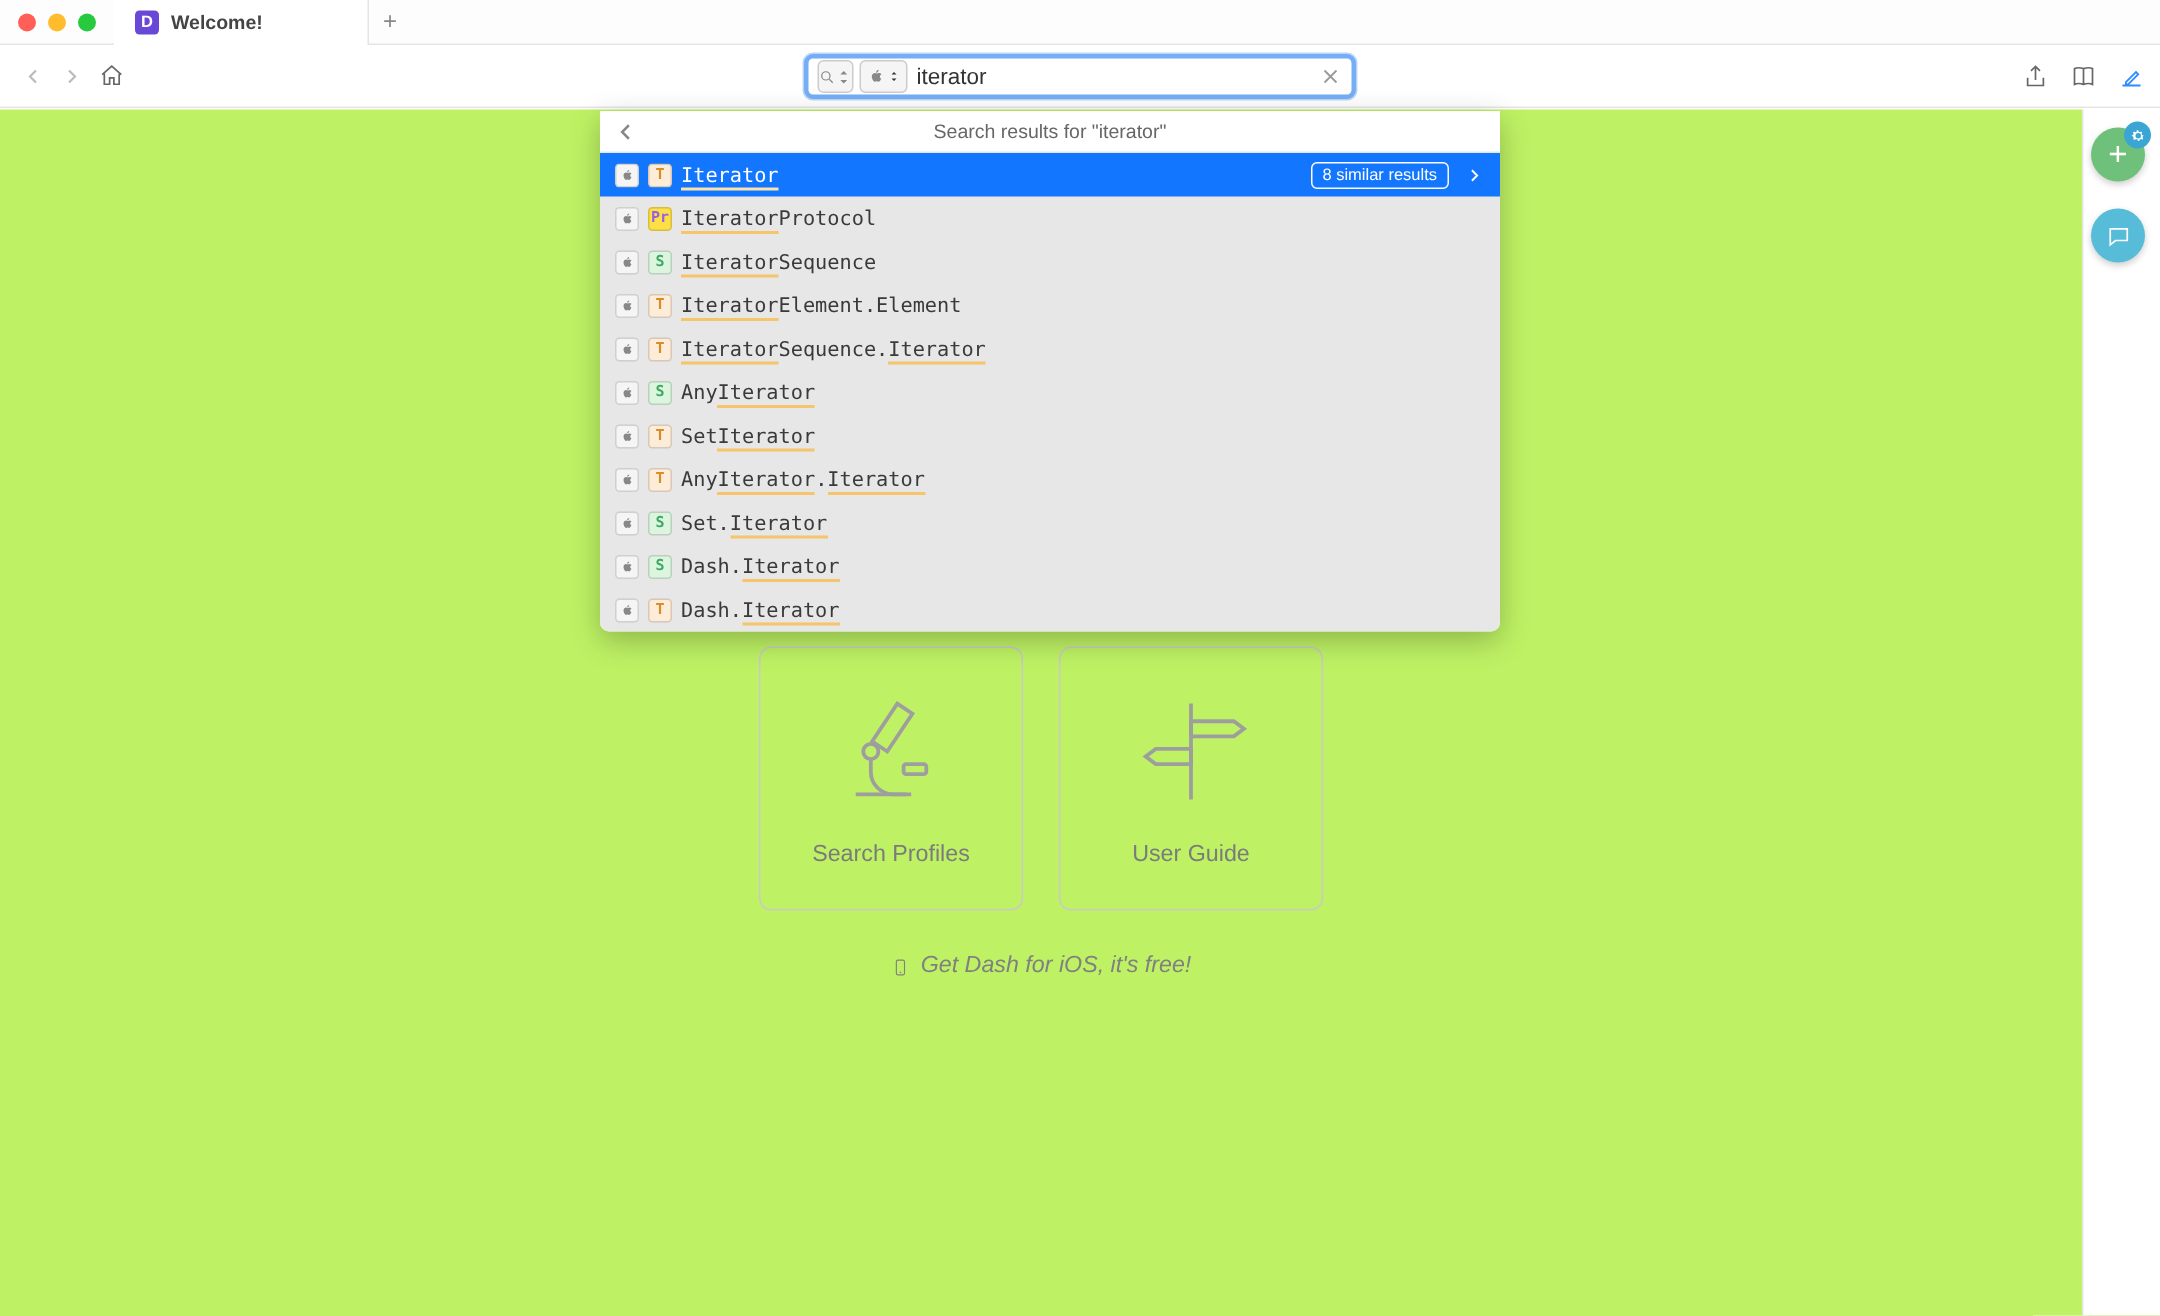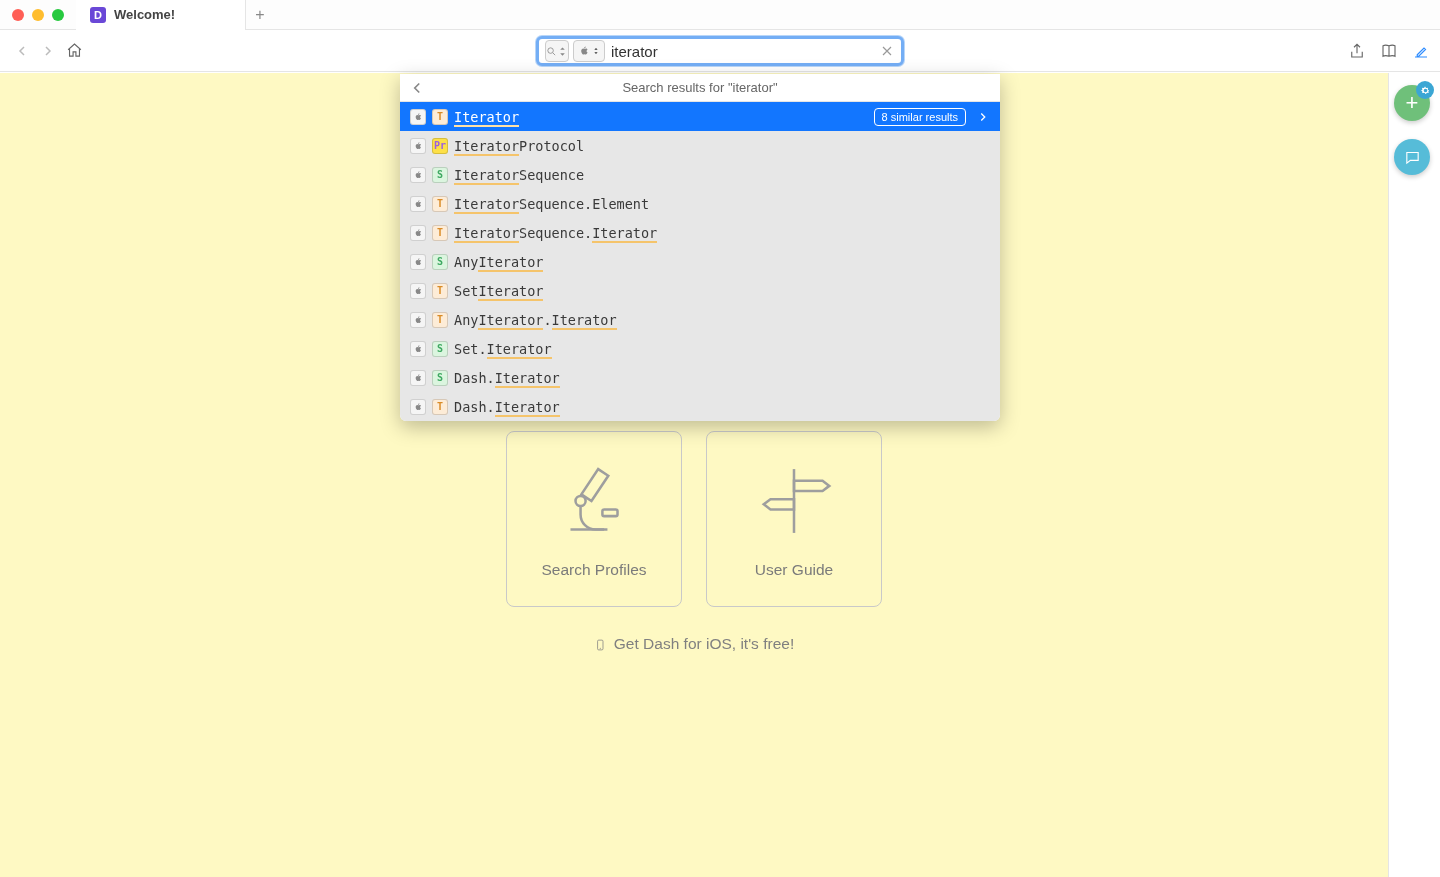--- a/index.html
+++ b/index.html
@@ -45,26 +45,26 @@
 .kind-Pr { background:#fde047; color:#9a5fe0; }
 .kind-S { background:#dbf5df; color:#3fa962; }
 .dd-text { font-family:ui-monospace,SFMono-Regular,Menlo,monospace; font-size:13.5px; color:#3a3a3a; }
 .dd-row.selected .dd-text { color:#fff; }
 .dd-text u { text-decoration:none; border-bottom:2px solid #f5c46b; padding-bottom:0px; }
 .dd-row.selected .dd-text u { border-bottom-color:#ffe2a8; }
 .similar { margin-left:auto; border:1px solid #fff; border-radius:4px; color:#fff; font-size:11px; padding:2px 7px; }
 .dd-chevron { width:14px; height:14px; color:#fff; margin-left:4px; }
 
 
-.main { position:absolute; top:73px; left:0; right:52px; bottom:0; background:#fef9c3; }
+.main { position:absolute; top:73px; left:0; right:52px; bottom:0; background:#bef264; }
 .cards { position:absolute; top:358px; left:50%; transform:translateX(-50%); display:flex; gap:24px; }
 .card { width:176px; height:176px; border:1px solid #c9c9c9; border-radius:8px; display:flex; flex-direction:column; align-items:center; justify-content:center; gap:18px; }
 .card svg { width:84px; height:84px; color:#9e9e9e; }
 .card-label { color:#7b7b7b; font-size:15.5px; }
-.ios-link { position:absolute; top:562px; left:50%; transform:translateX(-50%); color:#808080; font-size:15.5px; display:flex; align-items:flex-end; gap:7px; }
+.ios-link { position:absolute; top:562px; left:50%; transform:translateX(-50%); color:#808080; font-size:15.5px; display:flex; align-items:flex-end; gap:7px;font-style:italic; }
 
 
 .rrail { position:absolute; top:73px; right:0; width:52px; bottom:0; border-left:1px solid #e5e5e5; }
 .fab { position:absolute; right:10px; width:36px; height:36px; border-radius:50%; display:flex; align-items:center; justify-content:center; color:#fff; box-shadow:0 2px 5px rgba(0,0,0,.2); }
 .fab.add { top:12px; background:#6fc07a; font-size:22px; }
 .gear-overlay { position:absolute; top:-4px; right:-4px; width:18px; height:18px; border-radius:50%; background:#3ba6d4; display:flex; align-items:center; justify-content:center; }
 .gear-overlay svg { width:11px; height:11px; }
 .fab.feedback { top:66px; background:#56bcd8; }
 .fab.feedback svg { width:17px; height:17px; }
 </style>
@@ -240,21 +240,21 @@
         <div class="dd-icon kind-S">S</div>
         <span class="dd-text"><u>Iterator</u><span>Sequence</span></span>
       </div>
       <div class="dd-row">
         <div class="dd-icon apple">
           <svg>
             <use href="#i-apple"></use>
           </svg>
         </div>
         <div class="dd-icon kind-T">T</div>
-        <span class="dd-text"><u>Iterator</u><span>Sequence.Element</span></span>
+        <span class="dd-text"><u>Iterator</u><span>Element.Element</span></span>
       </div>
       <div class="dd-row">
         <div class="dd-icon apple">
           <svg>
             <use href="#i-apple"></use>
           </svg>
         </div>
         <div class="dd-icon kind-T">T</div>
         <span class="dd-text"><u>Iterator</u><span>Sequence.</span><u>Iterator</u></span>
       </div>

